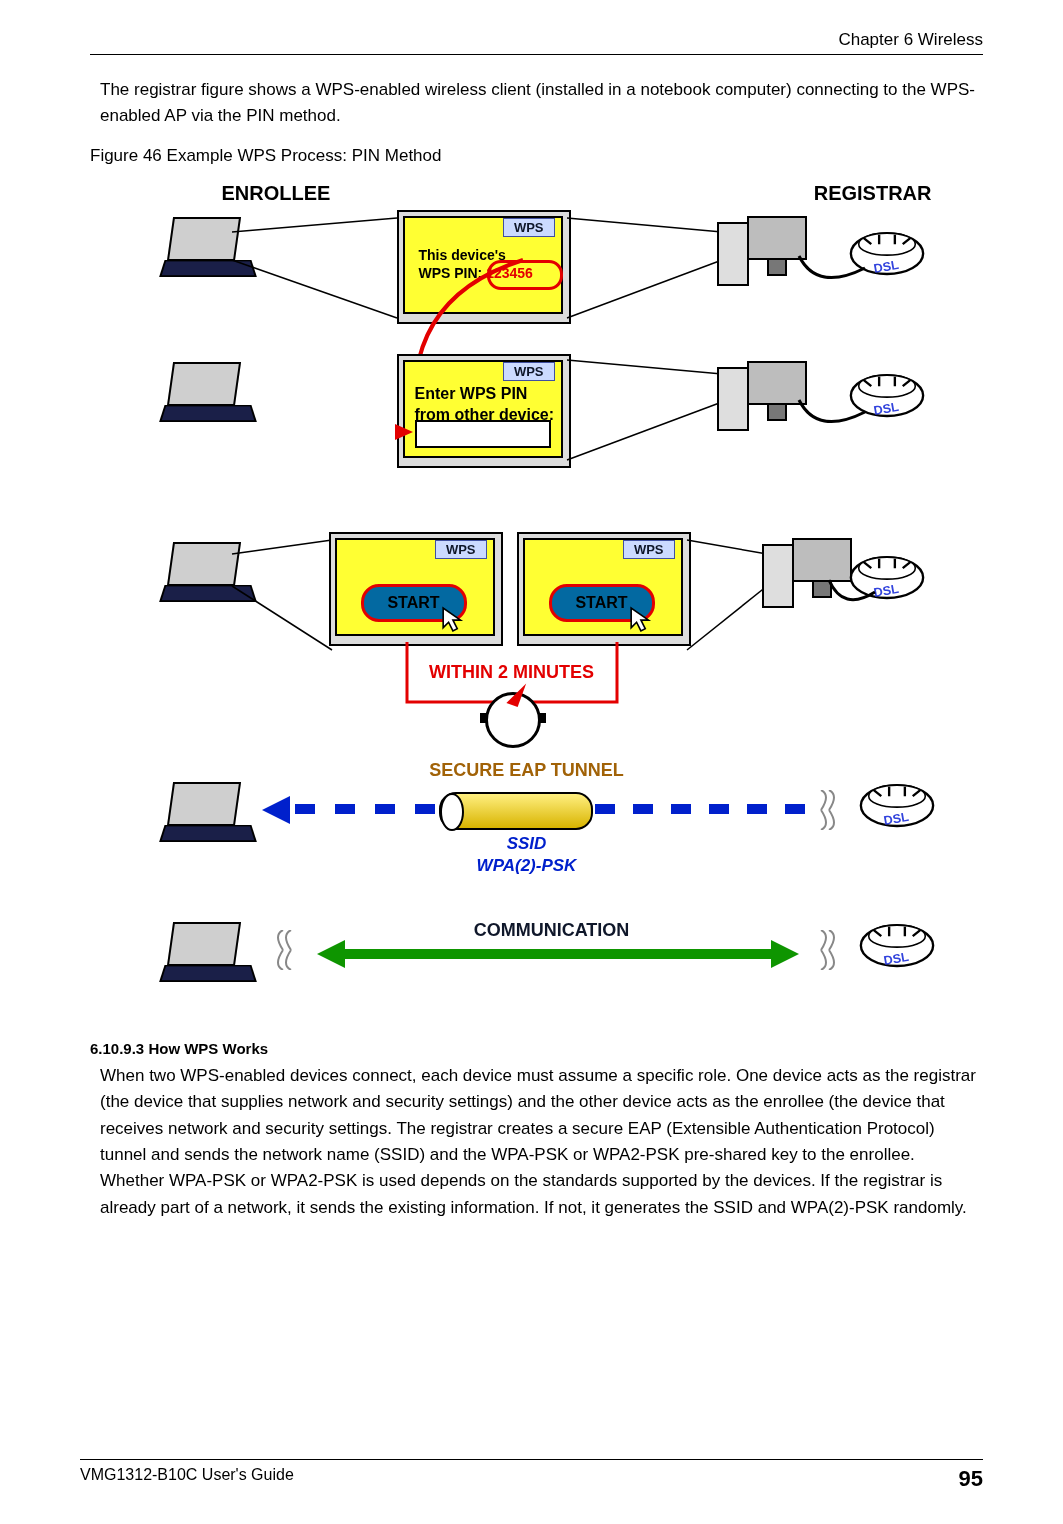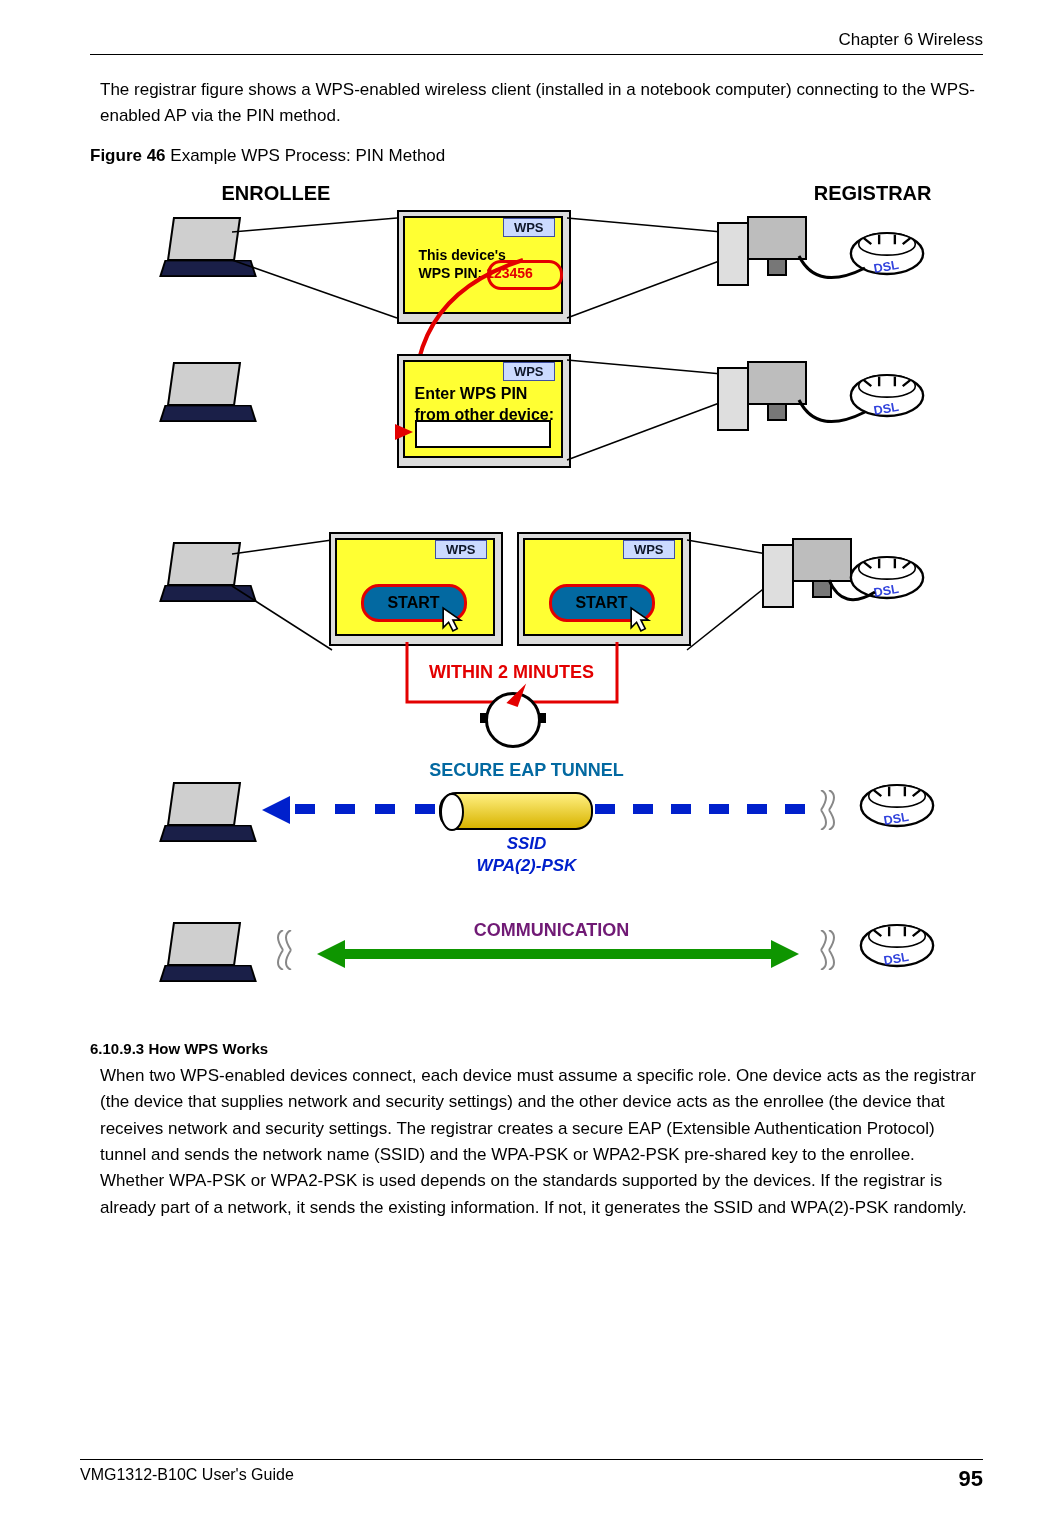--- a/index.html
+++ b/index.html
@@ -30,21 +30,21 @@
   }
   .intro-para {
     font-size: 17px;
     line-height: 1.5;
     margin: 0 0 18px 10px;
   }
   .fig-caption {
     font-size: 17px;
     margin: 0 0 6px 0;
   }
-  .fig-caption b { font-weight: bold; }
+  .fig-caption b { font-weight: normal; }
   .figure-area {
     width: 820px;
     height: 840px;
     margin: 16px auto 18px auto;
     position: relative;
     font-family: Arial, Helvetica, sans-serif;
   }
   .enrollee-lbl, .registrar-lbl {
     position: absolute;
     top: 0;
@@ -230,38 +230,38 @@
   }
   .clock-tick::before, .clock-tick::after {
     content:''; position: absolute; top:-2px; width:6px; height:10px; background:#000;
   }
   .clock-tick::before { left:-2px; }
   .clock-tick::after { right:-2px; }
   .secure-lbl {
     position: absolute;
     font-weight: bold;
     font-size: 18px;
-    color: #0369a1;
+    color: #a16207;
     text-align: center;
     width: 400px;
   }
   .ssid-lbl, .wpa-lbl {
     position: absolute;
     font-style: italic;
     font-weight: bold;
     font-size: 17px;
     color: #0020cc;
     text-align: center;
     width: 400px;
   }
   .comm-lbl {
     position: absolute;
     font-weight: bold;
     font-size: 18px;
-    color: #701a75;
+    color: #0f172a;
     text-align: center;
     width: 400px;
   }
   .dashed-row {
     position: absolute;
     display: flex;
     align-items: center;
     justify-content: space-between;
   }
   .dash {

